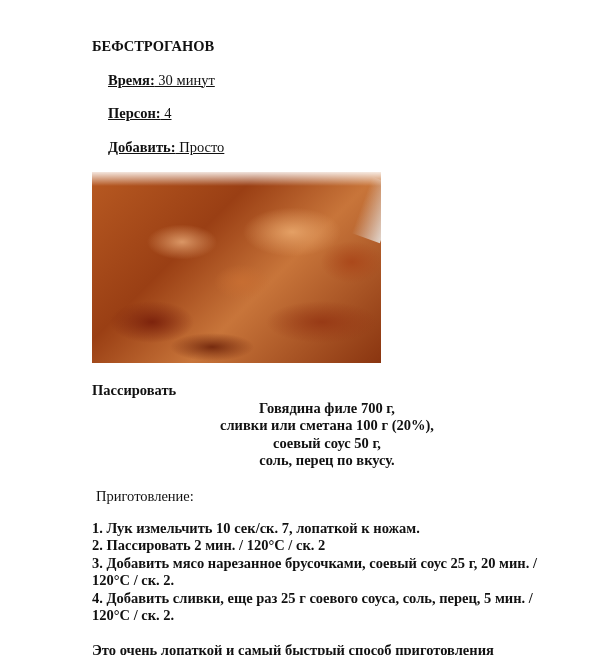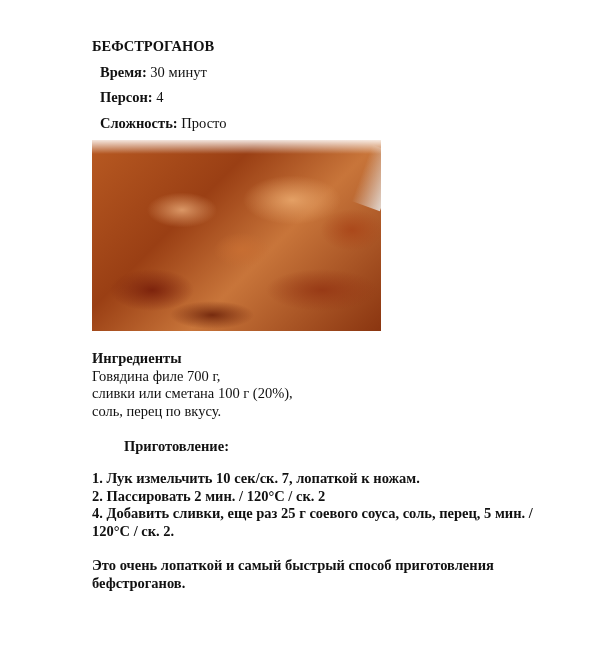--- a/index.html
+++ b/index.html
@@ -26,21 +26,21 @@
       left: 92px;
       top: 38px;
       width: 470px;
       font-size: 14.5px;
       line-height: 17.5px;
     }
     .title {
       font-weight: bold;
       margin: 0;
     }
-    .meta-line { margin: 8px; }
+    .meta-line { margin: 16px; text-decoration: underline; }
     .meta-label { font-weight: bold; }
     .photo {
       position: relative;
       width: 289px;
       height: 191px;
       margin-top: 1px;
       overflow: hidden;
       background:
         radial-gradient(ellipse 60px 30px at 60px 150px, rgba(120,30,10,0.9), rgba(120,30,10,0) 70%),
         radial-gradient(ellipse 70px 35px at 200px 60px, rgba(235,170,110,0.85), rgba(235,170,110,0) 70%),
@@ -63,27 +63,27 @@
       left: 0; top: 0; right: 0; height: 14px;
       background: linear-gradient(180deg, rgba(255,255,255,0.85), rgba(255,255,255,0));
     }
     .section-heading {
       font-weight: bold;
       margin: 0;
     }
     .ingredients { margin-top: 19px; }
     .ingredient-line {
       margin: 0;
-      font-weight: normal;
+      font-weight: bold;
+      text-align: center;
     }
     .prep-heading {
       margin-top: 18px;
       padding-left: 4px;
-      font-weight: bold;
-      margin-left: 28px;
+      font-weight: normal;
     }
     .steps { margin-top: 2px; }
     .step {
       margin: 0;
       font-weight: normal;
     }
     .step b { font-weight: bold; }
     .step-text { font-weight: bold; }
     .closing {
       margin-top: 17px;
@@ -98,45 +98,49 @@
 
     <p class="title">БЕФСТРОГАНОВ</p>
 
     <p class="meta-line">
       <span class="meta-label">Время:</span><span> 30 минут</span>
     </p>
     <p class="meta-line">
       <span class="meta-label">Персон:</span><span> 4</span>
     </p>
     <p class="meta-line">
-      <span class="meta-label">Сложность:</span><span> Просто</span>
+      <span class="meta-label">Добавить:</span><span> Просто</span>
     </p>
 
     <div class="photo" role="img" aria-label="beef-stroganoff-photo">
       <div class="plate-rim"></div>
       <div class="top-fade"></div>
     </div>
 
     <div class="ingredients">
-      <p class="section-heading">Ингредиенты</p>
+      <p class="section-heading">Пассировать</p>
       <p class="ingredient-line">Говядина филе 700 г,</p>
       <p class="ingredient-line">сливки или сметана 100 г (20%),</p>
+      <p class="ingredient-line">соевый соус 50 г,</p>
       <p class="ingredient-line">соль, перец по вкусу.</p>
     </div>
 
     <p class="prep-heading">Приготовление:</p>
 
     <div class="steps">
       <p class="step">
         <span class="step-text">1. Лук измельчить </span><b>10 сек/ск. 7</b><span class="step-text">,  лопаткой к ножам.</span>
       </p>
       <p class="step">
         <span class="step-text">2. Пассировать </span><b>2 мин. / 120°C / ск. 2</b><span class="step-text"></span>
       </p>
       <p class="step">
+        <span class="step-text">3. Добавить мясо нарезанное брусочками, соевый соус 25 г, </span><b>20 мин. / 120°C / ск. 2.</b><span class="step-text"></span>
+      </p>
+      <p class="step">
         <span class="step-text">4. Добавить сливки, еще раз 25 г соевого соуса, соль, перец, </span><b>5 мин. / 120°C / ск. 2.</b><span class="step-text"></span>
       </p>
     </div>
 
     <p class="closing">Это очень лопаткой и самый быстрый способ приготовления бефстроганов.</p>
 
   </div>
 </div>
 
 </body></html>

